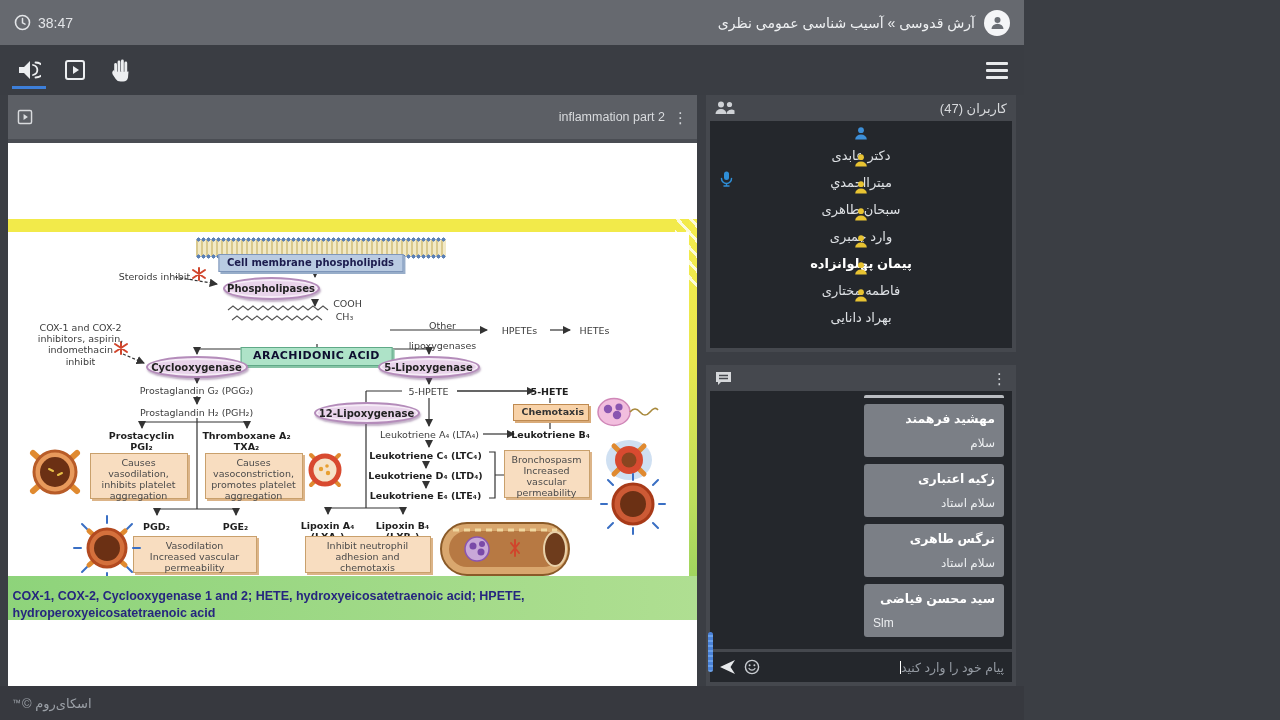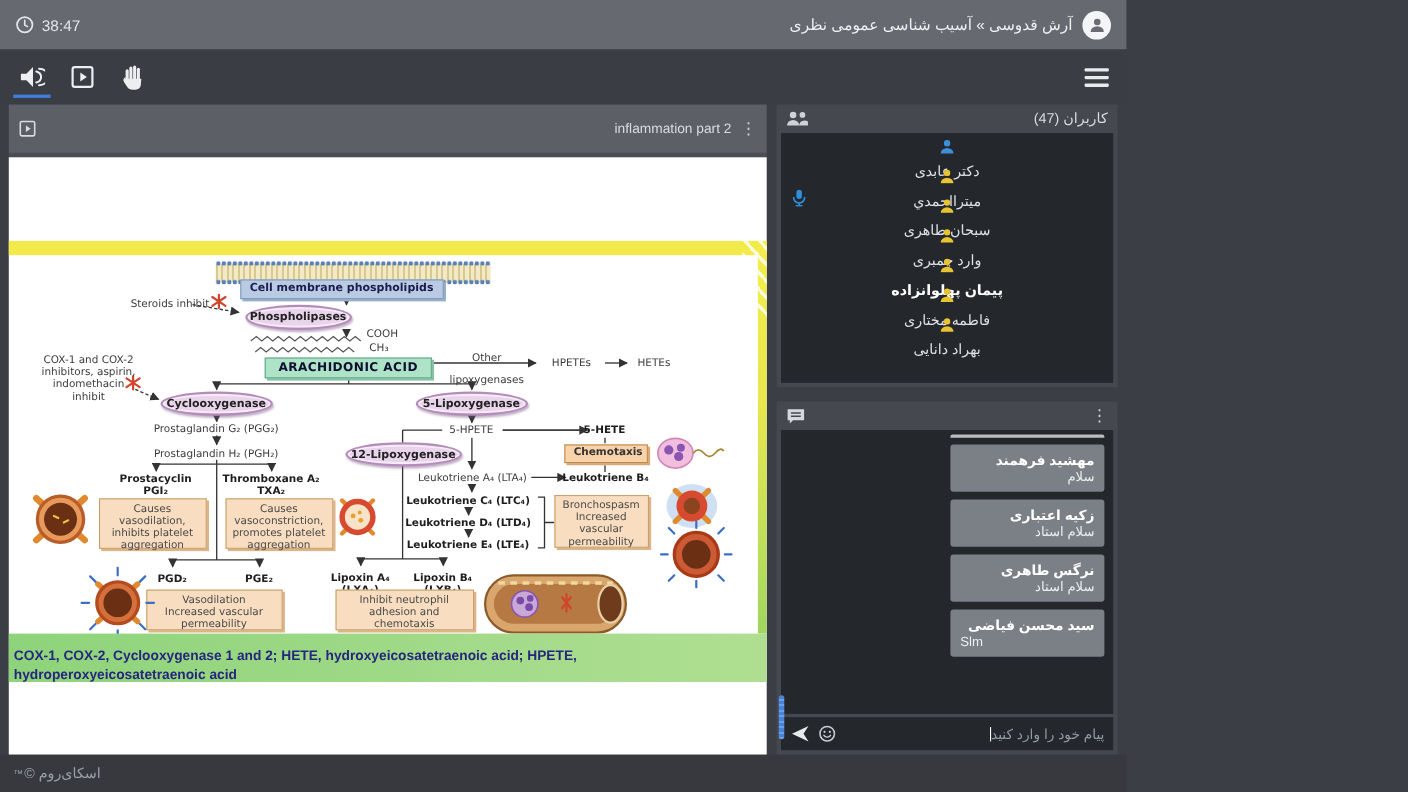--- a/index.html
+++ b/index.html
@@ -47,21 +47,21 @@
   .dlab{position:absolute;font-family:"DejaVu Sans",sans-serif;font-size:9.5px;color:#3c3c3c;
     text-align:center;line-height:1.18;white-space:pre-line;transform:translateX(-50%);}
   .dbold{font-weight:bold;color:#1e1e1e;}
   .bx{position:absolute;box-sizing:border-box;font-family:"DejaVu Sans",sans-serif;
     font-size:9.5px;text-align:center;white-space:pre-line;line-height:1.15;}
   .bx-peach{background:#f8ddc0;border:1px solid #c9a06c;box-shadow:2px 2px 0 #dcb488;
     color:#4a4a4a;padding:4px 2px;}
   .bx-membrane{background:#b9cbe2;border:1px solid #7e96ba;box-shadow:2px 2px 0 #97adc9;
     font-weight:bold;color:#1c1c4e;font-size:10px;padding:2px 8px;white-space:nowrap;}
   .bx-green{background:#aee3c8;border:1px solid #5fa987;box-shadow:2px 2px 0 #86c3a5;
-    font-weight:bold;color:#0e0e30;font-size:11px;letter-spacing:.4px;padding:2px 12px;white-space:nowrap;}
+    font-weight:bold;color:#0e0e30;font-size:11px;letter-spacing:.4px;padding:2px 12px;white-space:nowrap;margin-top:22px;}
   .bx-chemo{background:#f8d2a8;border:1px solid #bf8a50;box-shadow:2px 2px 0 #d9ab79;
     font-weight:bold;color:#333;padding:2px 8px;}
   .oval{position:absolute;background:#e9d4eb;border:2px solid #b48cba;border-radius:50%;
     box-shadow:inset 0 0 0 2px #f6ecf7,1px 2px 2px rgba(120,80,130,.45);
     display:flex;align-items:center;justify-content:center;font-family:"DejaVu Sans",sans-serif;
     font-weight:bold;font-size:10px;color:#222;box-sizing:border-box;}
   .membrane{position:absolute;left:203px;top:97px;width:250px;height:16px;
     background:repeating-linear-gradient(90deg,#d9c98e 0 2px,#f2e9c6 2px 5px);}
   .membrane::before,.membrane::after{content:"";position:absolute;left:0;right:0;height:5px;
     background-image:radial-gradient(circle at 2.5px 2.5px,#5b80b4 1.9px,transparent 2.2px);
@@ -87,21 +87,21 @@
   .user-row.bold{font-weight:bold;color:#fff;}
   .user-ic{display:flex;align-items:center;}
   .mic{margin-inline-start:auto;display:flex;align-items:center;}
 
   .chat-body{flex:1;margin:0 4px;background:#24272c;direction:rtl;
     padding:4px 8px 0 14px;overflow:hidden;min-height:0;}
   .bubble{width:140px;background:#7b7f86;border-radius:3px;margin-bottom:7px;
     padding:7px 9px;box-sizing:border-box;color:#fff;}
   .bubble-sliver{width:140px;height:3px;background:#b9bcc1;border-radius:2px 2px 0 0;margin-bottom:6px;}
   .b-name{font-weight:bold;font-size:12.5px;text-align:right;direction:rtl;}
-  .b-text{font-size:12px;color:#eceef0;unicode-bidi:plaintext;text-align:start;}
+  .b-text{font-size:12px;color:#eceef0;margin-top:10px;unicode-bidi:plaintext;text-align:start;}
   .chat-input{height:30px;flex:0 0 30px;margin:3px 4px 4px;background:#24272c;
     display:flex;align-items:center;direction:rtl;padding:0 8px;gap:8px;}
   .chat-placeholder{flex:1;text-align:right;color:#949aa2;font-size:12.5px;direction:rtl;cursor:text;}
   .caret{display:inline-block;width:1px;height:13px;background:#fff;vertical-align:-2px;}
   .chat-scrollbar{position:absolute;left:2px;top:28px;bottom:6px;width:5px;}
   .chat-thumb{position:absolute;left:0;bottom:8px;width:5px;height:40px;border-radius:3px;
     background:repeating-linear-gradient(#4a82d8 0 3px,#6aa0e8 3px 5px);}
 
   
   .footer{height:34px;flex:0 0 34px;display:flex;align-items:center;padding:0 12px;

